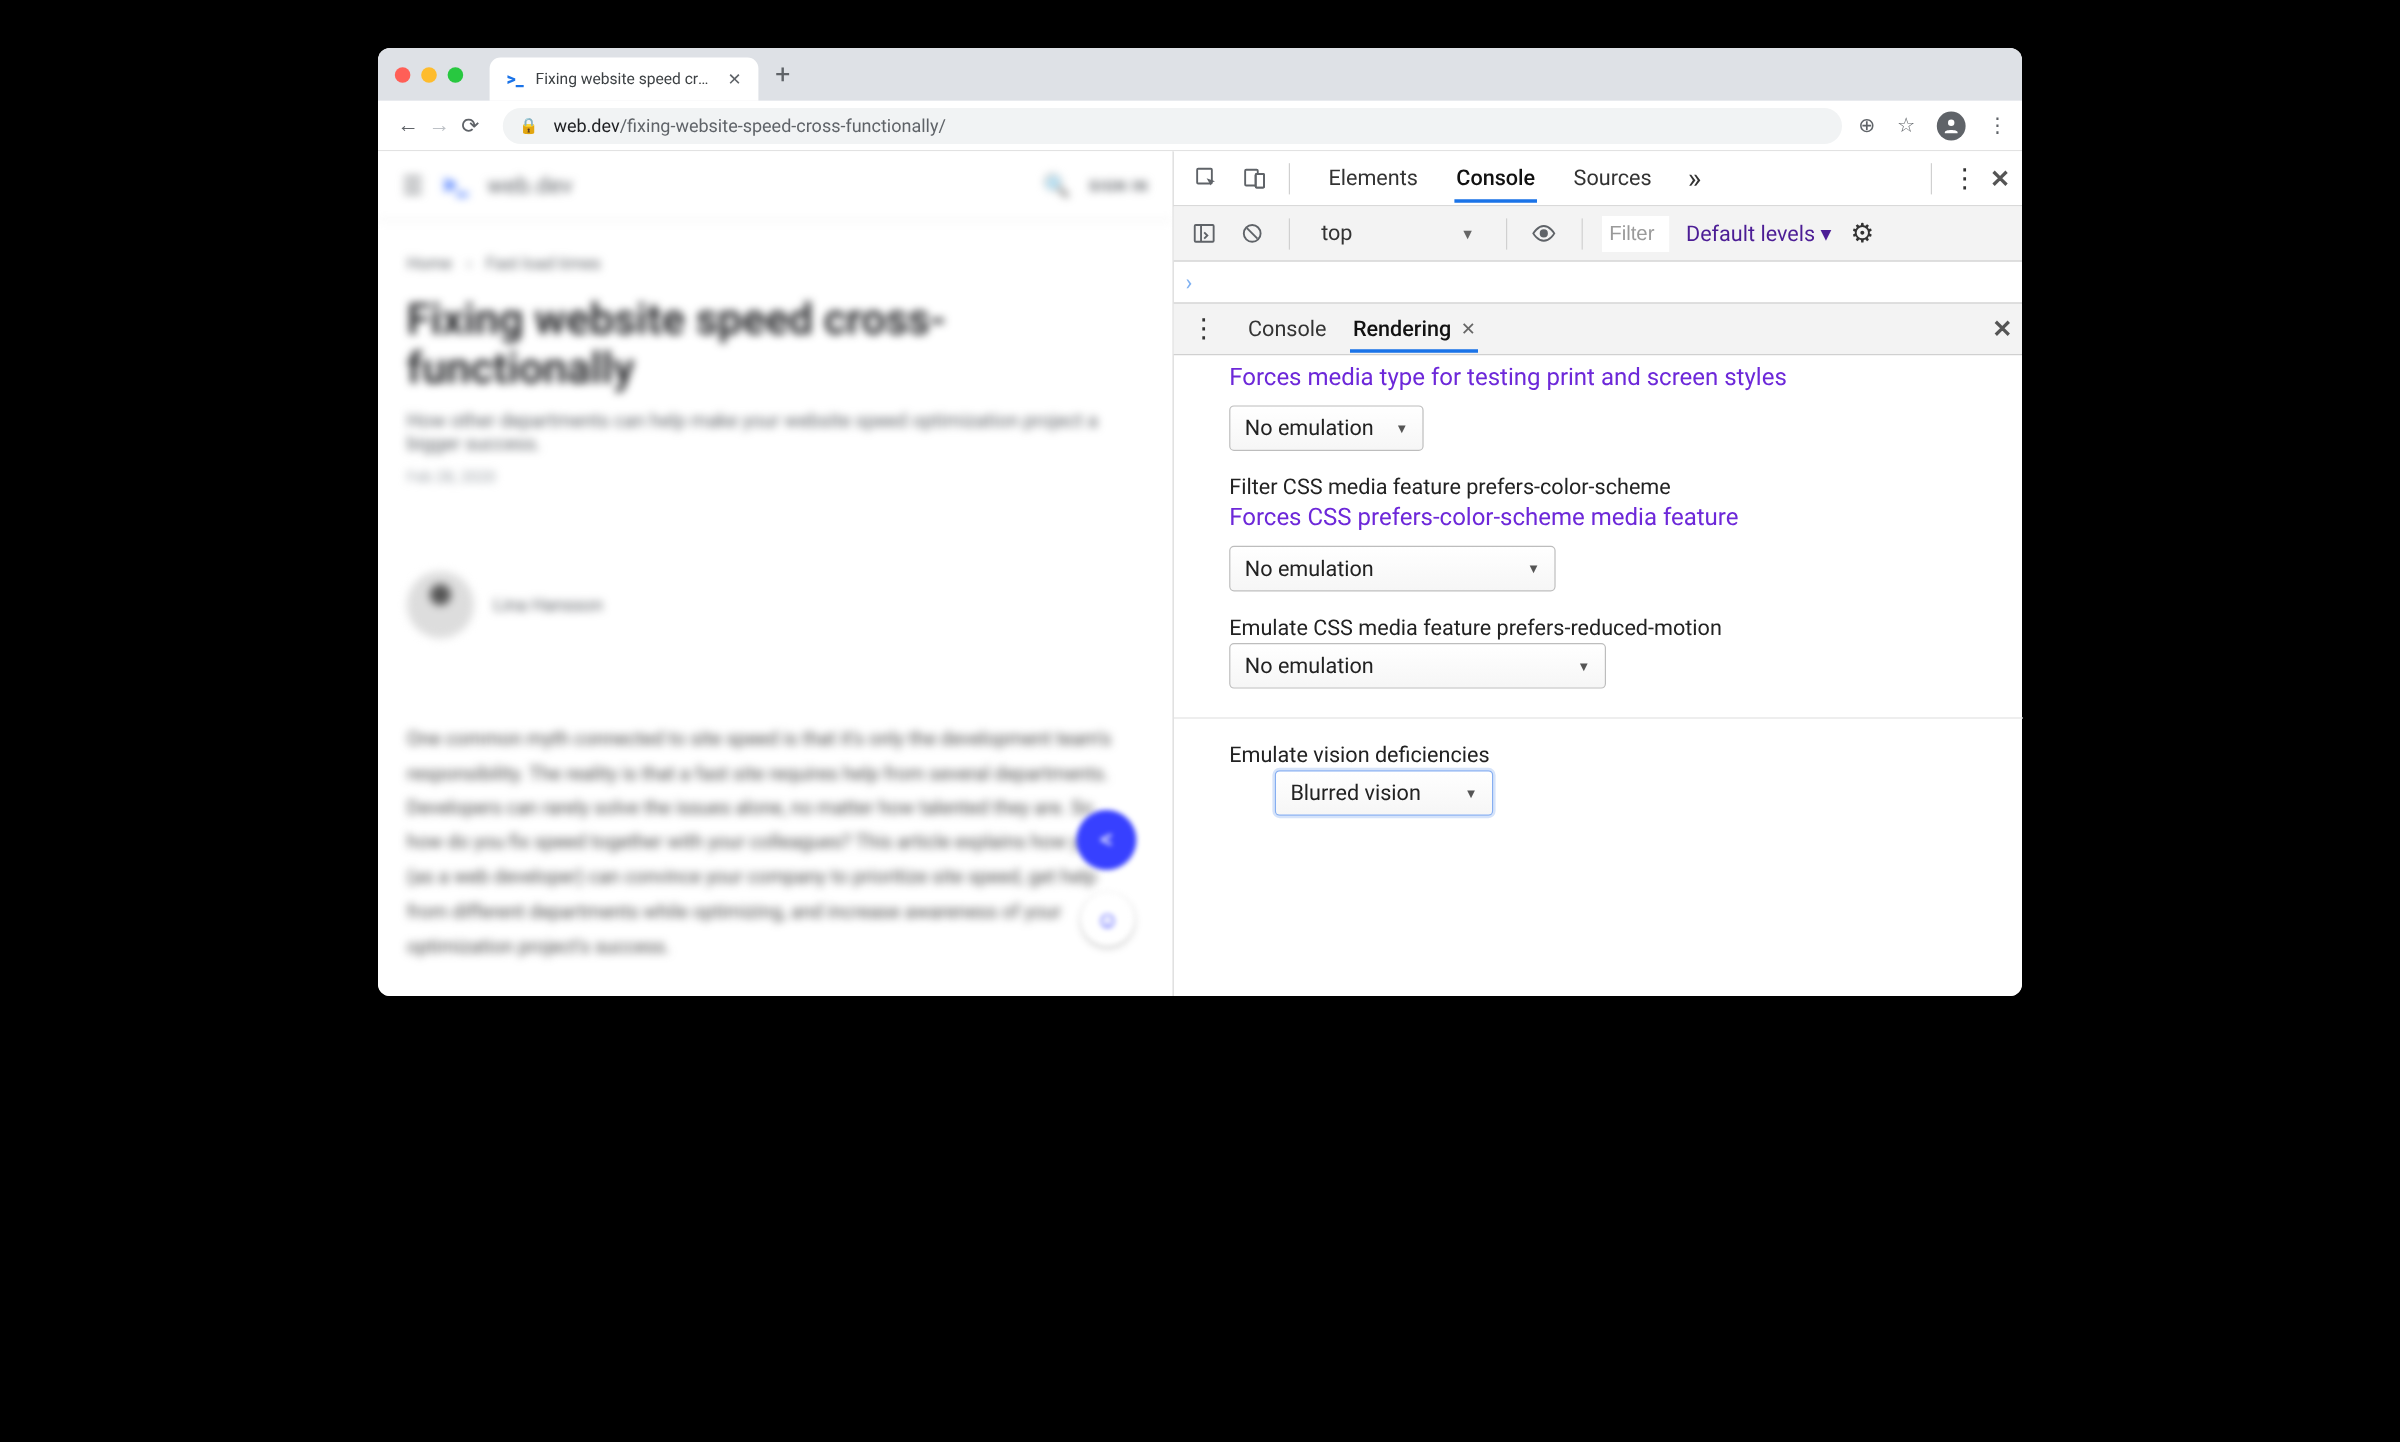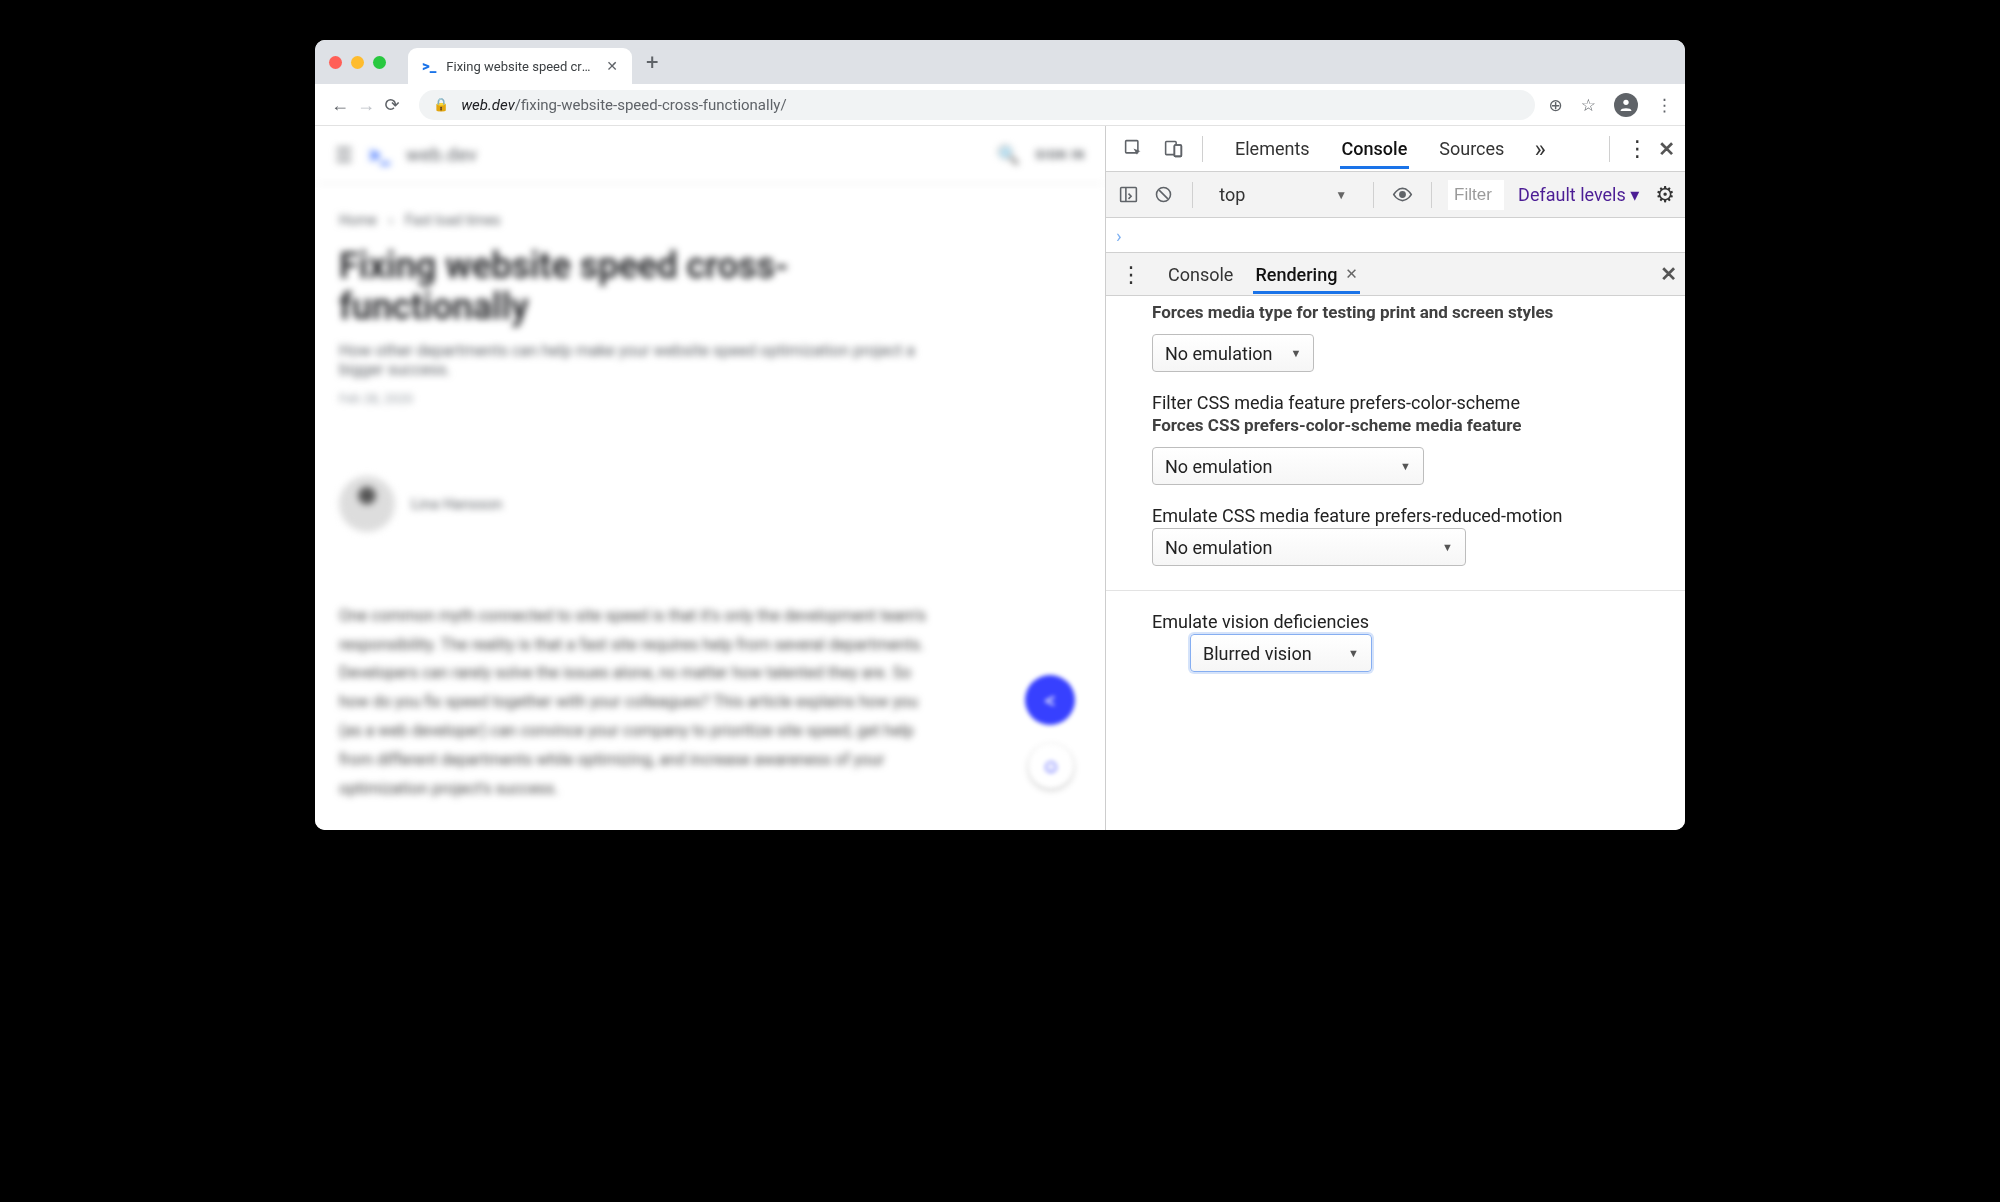--- a/index.html
+++ b/index.html
@@ -53,21 +53,21 @@
     padding: 0 12px; border-bottom: 1px solid #e2e2e2;
   }
   .nav-btn { width:26px; text-align:center; color:#5f6368; font-size:18px; cursor:pointer; }
   .nav-btn.disabled { color:#bdc1c6; }
   .omnibox {
     flex:1; margin: 0 14px; height:30px; background:#f1f3f4;
     border-radius:15px; display:flex; align-items:center; padding:0 14px; gap:12px;
     font-size:15px; color:#202124;
   }
   .lock { color:#5f6368; font-size:13px; }
-  .url-host { color:#202124;font-style:italic; }
+  .url-host { color:#202124; }
   .url-path { color:#5f6368; }
   .addr-right { display:flex; align-items:center; gap:18px; margin-left:auto; color:#5f6368; }
   .addr-right .ic { font-size:17px; cursor:pointer; }
   .avatar-circle { width:24px; height:24px; border-radius:50%; background:#5f6368; display:flex; align-items:center; justify-content:center; }
   .avatar-circle svg { width:16px; height:16px; fill:#fff; }
 
   
   .content-row { flex:1; display:flex; overflow:hidden; }
 
   
@@ -95,21 +95,21 @@
     filter: blur(2px);
   }
   .fab-secondary {
     position:absolute; right:32px; bottom:42px; width:44px; height:44px; border-radius:50%;
     background:#fff; box-shadow:0 2px 6px rgba(0,0,0,.2); display:flex;align-items:center;justify-content:center;color:#3740ff;font-size:20px;
     filter: blur(2px);
   }
 
   
   .devtools {
-    width: 580px; flex: none; background:#fff; border-left:1px solid #cdcdcd;
+    width: 708px; flex: none; background:#fff; border-left:1px solid #cdcdcd;
     display:flex; flex-direction:column; font-size:16px; color:#333;
   }
   .dt-topbar {
     height:46px; display:flex; align-items:center; border-bottom:1px solid #d0d0d0; padding:0 10px; gap:6px;
   }
   .dt-ibtn { width:34px; height:34px; display:flex; align-items:center; justify-content:center; color:#5f6368; font-size:19px; cursor:pointer; }
   .dt-ibtn svg { width:21px; height:21px; fill:none; stroke:#5f6368; stroke-width:1.8; }
   .dt-vsep { width:1px; height:26px; background:#d0d0d0; margin:0 6px; }
   .dt-tabs { display:flex; align-items:center; gap:28px; margin-left:18px; flex:1; font-size:18px; }
   .dt-tab { color:#333; padding:10px 2px; cursor:pointer; }
@@ -141,21 +141,21 @@
     background:#f3f3f3; display:flex; align-items:center; padding:0 8px; gap:18px;
   }
   .drawer-kebab { font-size:22px; color:#333; padding:0 6px; cursor:pointer; }
   .drawer-tab { font-size:18px; color:#333; padding:9px 2px; cursor:pointer; display:flex; align-items:center; gap:8px; }
   .drawer-tab.active { color:#111; font-weight:500; box-shadow: inset 0 -3px 0 #1a73e8; }
   .drawer-close { margin-left:auto; font-size:20px; font-weight:700; color:#555; cursor:pointer; }
 
   .rendering-panel { flex:1; overflow:auto; padding: 6px 26px 24px 46px; }
   .sect { margin-top:20px; }
   .sect-title { font-size:18px; color:#222; margin-bottom:2px; }
-  .sect-sub { font-size:17px; color:#404040; margin-bottom:12px;font-weight:bold; }
+  .sect-sub { font-size:20px; color:#6d28d9; margin-bottom:12px; }
   .dd {
     display:inline-flex; align-items:center; justify-content:space-between;
     border:1px solid #bdbdbd; border-radius:4px; background:linear-gradient(#fff,#f6f6f6);
     height:38px; padding:0 12px; min-width:160px; font-size:18px; color:#222; cursor:pointer;
   }
   .dd .tri { font-size:11px; color:#555; margin-left:18px; }
   .dd.wide { min-width:272px; }
   .dd.wider { min-width:314px; }
   .dd.highlight { border:1.5px solid #86aef1; box-shadow:0 0 0 2px rgba(134,174,241,.35); min-width:182px;margin-left:38px; }
   hr.sep { border:none; border-top:1px solid #e3e3e3; margin:24px -46px 0 -46px; }

